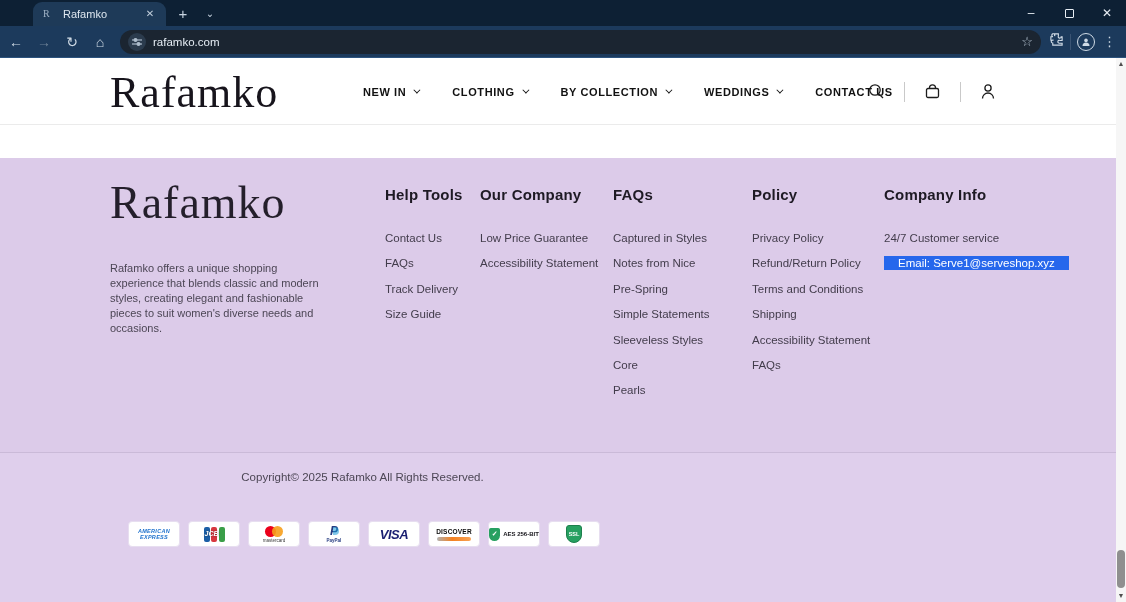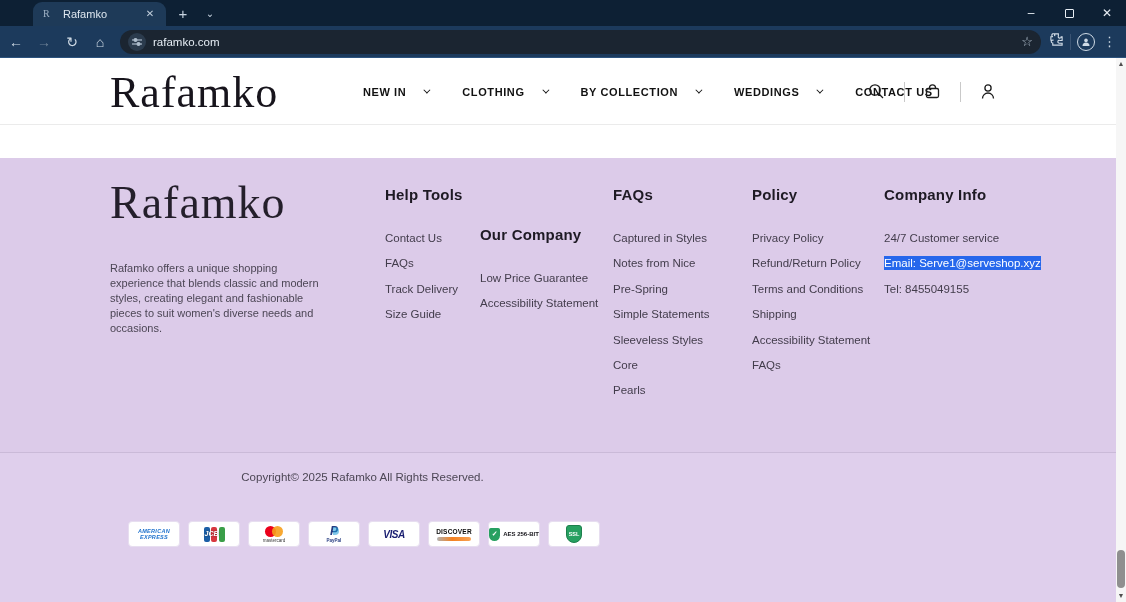--- a/index.html
+++ b/index.html
@@ -36,59 +36,59 @@
   .avatar-ic { width:18px; height:18px; border-radius:50%; border:1.5px solid #cfdae5; display:flex; align-items:center; justify-content:center; }
   .menu-dots { font-size:13px; color:#cfdae5; margin-left:8px; margin-right:4px; }
 
   
   .viewport { position:absolute; top:58px; left:0; width:1126px; height:544px; background:#ffffff; overflow:hidden; }
 
   
   .site-header { position:absolute; top:0; left:0; width:1116px; height:67px; background:#fff; border-bottom:1px solid #ebebeb; }
   .site-logo { position:absolute; left:110px; top:9px; font-family:"Liberation Serif", serif; font-size:44px; font-weight:400; color:#17141c; letter-spacing:1px; }
   .main-nav { position:absolute; left:363px; top:0; height:67px; display:flex; align-items:center; gap:34px; }
-  .nav-item { display:flex; align-items:center; gap:17px; font-size:11px; font-weight:600; letter-spacing:.6px; color:#111; cursor:pointer; white-space:nowrap; }
+  .nav-item { display:flex; align-items:center; gap:7px; font-size:11px; font-weight:600; letter-spacing:.6px; color:#111; cursor:pointer; white-space:nowrap; }
   .caret { width:5px; height:5px; border-right:1.3px solid #111; border-bottom:1.3px solid #111; transform:rotate(45deg) translateY(-2px); }
   .header-icons { position:absolute; right:120px; top:0; height:67px; display:flex; align-items:center; gap:19px; }
   .hdr-sep { width:1px; height:20px; background:#c9c9c9; }
   .hicon svg { display:block; }
 
   
   .footer-main { position:absolute; top:100px; left:0; width:1116px; height:294px; background:#dccbe9; }
   .f-brand { position:absolute; left:110px; top:18px; width:240px; }
   .f-logo { font-family:"Liberation Serif", serif; font-size:46px; color:#241f2b; letter-spacing:1px; }
   .f-desc { margin-top:32px; width:222px; font-size:11px; line-height:15px; color:#4c4655; }
   .f-col { position:absolute; top:28px; }
   .f-col h3 { font-size:15px; font-weight:700; color:#1e1a24; letter-spacing:.2px; }
   .f-col ul { list-style:none; margin-top:23px; }
   .f-col li { font-size:11.5px; color:#423c4b; line-height:25.4px; white-space:nowrap; }
   .f-col li a { color:#423c4b; text-decoration:none; cursor:pointer; }
-  .c0 { left:385px; } .c1 { left:480px;margin-top:40px; } .c2 { left:613px; } .c3 { left:752px; } .c4 { left:884px; }
-  .selected-text { background:#2667ec; color:#fff; padding:1px 0; }
+  .c0 { left:385px; } .c1 { left:480px; } .c2 { left:613px; } .c3 { left:752px; } .c4 { left:884px; }
+  .selected-text { background:#2667ec; color:#fff; padding:1px 14px; }
 
   
   .footer-bottom { position:absolute; top:394px; left:0; width:1116px; height:174px; background:#dfcfec; border-top:1px solid #cabad8; }
   .copyright-wrap { position:absolute; left:110px; top:14px; width:505px; text-align:center; }
   .copyright { font-size:11.5px; color:#4c4655; }
   .payments { position:absolute; left:128px; top:68px; display:flex; gap:8px; }
   .pay-badge { width:52px; height:26px; background:#fff; border:1px solid #e7def0; border-radius:4px;
                display:flex; flex-direction:column; align-items:center; justify-content:center; overflow:hidden; }
   .amex-t { font-size:5.5px; font-weight:800; color:#1f72cd; letter-spacing:.3px; line-height:6px; font-style:italic; }
   .jcb-wrap { display:flex; gap:1.5px; position:relative; }
   .jcb-bar { width:6px; height:15px; border-radius:2px; }
   .jcb-b1 { background:#1b5ea6; } .jcb-b2 { background:#d7373f; } .jcb-b3 { background:#3a9e48; }
   .jcb-txt { position:absolute; top:3px; left:1px; font-size:7px; font-weight:800; font-style:italic; color:#fff; text-shadow:0 0 2px rgba(0,0,0,.5); }
   .mc-circles { display:flex; }
   .mc-c { width:11px; height:11px; border-radius:50%; }
   .mc-red { background:#eb001b; } .mc-org { background:#f79e1b; margin-left:-4px; opacity:.9; }
   .mc-txt { font-size:4.5px; color:#3a3a3a; margin-top:1px; }
   .pp-p { font-size:12px; font-weight:800; font-style:italic; color:#253b80; line-height:11px; position:relative; }
   .pp-p::after { content:""; position:absolute; left:3px; top:1px; width:6px; height:8px; border-radius:0 4px 4px 0; background:#179bd7; opacity:.55; }
   .pp-txt { font-size:4.5px; font-weight:700; color:#253b80; margin-top:1px; }
-  .visa-t { font-size:10px; font-weight:800; font-style:italic; color:#1a1f71; letter-spacing:-.5px; }
+  .visa-t { font-size:13px; font-weight:800; font-style:italic; color:#1a1f71; letter-spacing:-.5px; }
   .disc-t { font-size:6.5px; font-weight:800; color:#0b0b0b; letter-spacing:.2px; }
   .disc-swoosh { width:34px; height:4px; margin-top:2px; border-radius:2px; background:linear-gradient(90deg,#b0b0b0 0%,#f48120 45%,#f7a256 100%); }
   .shield { width:11px; height:13px; background:#27a061; border-radius:2px 2px 6px 6px; display:flex; align-items:center; justify-content:center; color:#fff; font-size:7px; font-weight:700; }
   .aes-row { display:flex; align-items:center; gap:3px; }
   .aes-t { font-size:6px; font-weight:800; color:#15141a; }
   .ssl-shield { width:16px; height:18px; background:#27a061; border:1.5px solid #1d7f4c; border-radius:3px 3px 8px 8px; display:flex; align-items:center; justify-content:center; color:#fff; font-size:5.5px; font-weight:800; }
 
   
   .scrollbar { position:absolute; top:0; right:0; width:10px; height:544px; background:#f6f6f6; }
   .sb-arrow { position:absolute; left:0; width:10px; height:12px; font-size:7px; color:#4f4f4f; text-align:center; line-height:12px; }
@@ -249,21 +249,20 @@
           <li><a>Accessibility Statement</a></li>
           <li><a>FAQs</a></li>
         </ul>
       </div>
 
       <div class="f-col c4">
         <h3>Company Info</h3>
         <ul>
           <li><span>24/7 Customer service</span></li>
           <li><span class="selected-text">Email: Serve1@serveshop.xyz</span></li>
-          <li><span>Tel: 8455049155</span></li>
         </ul>
       </div>
     </div>
 
     <div class="footer-bottom">
       <div class="copyright-wrap">
         <span class="copyright">Copyright© 2025 Rafamko All Rights Reserved.</span>
       </div>
       <div class="payments">
         <div class="pay-badge">

